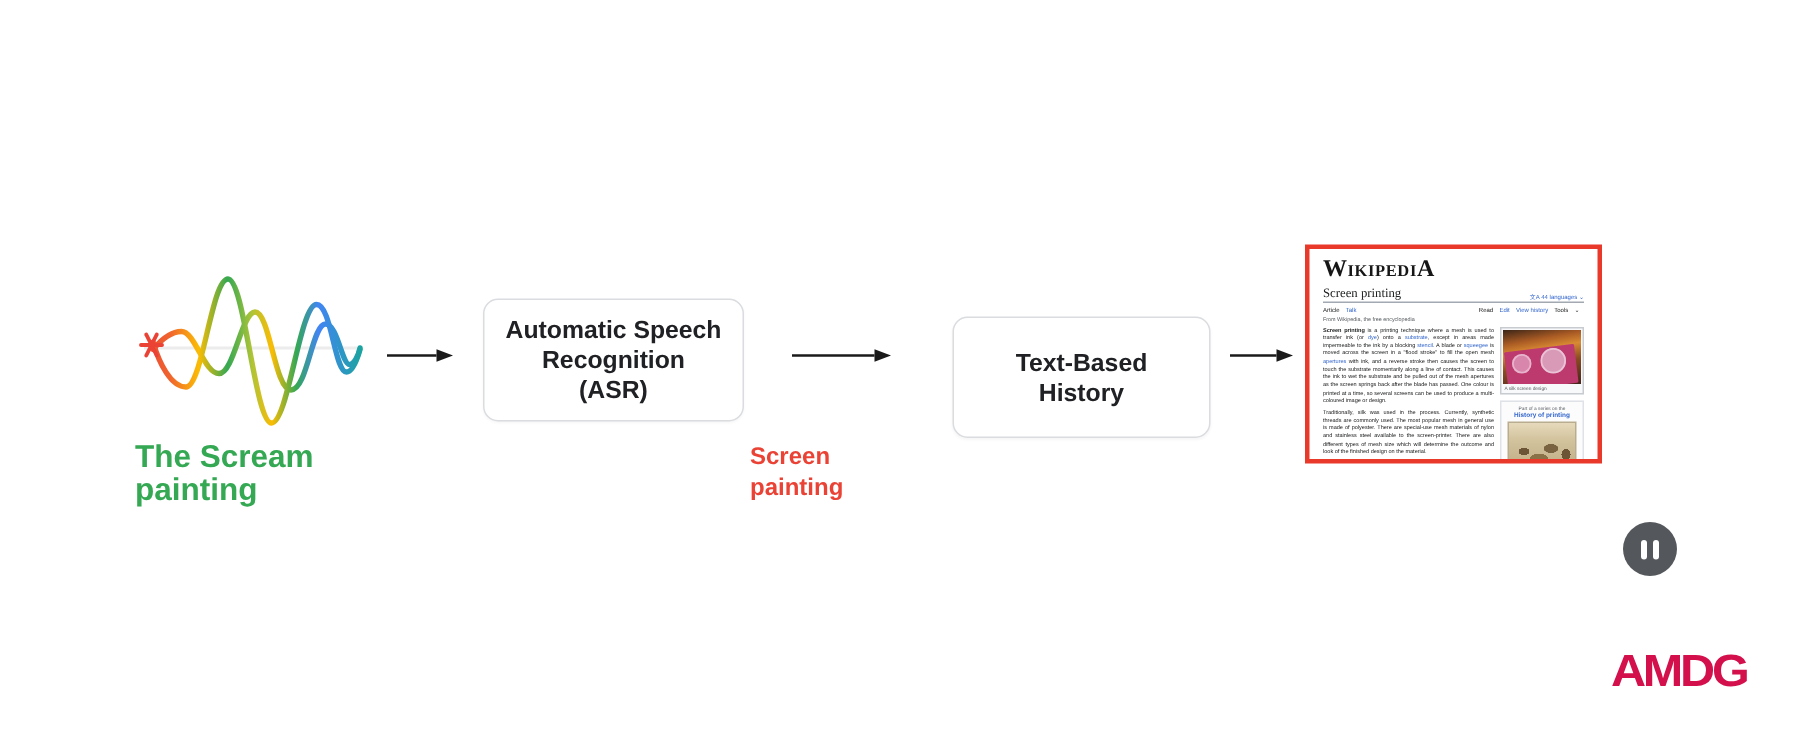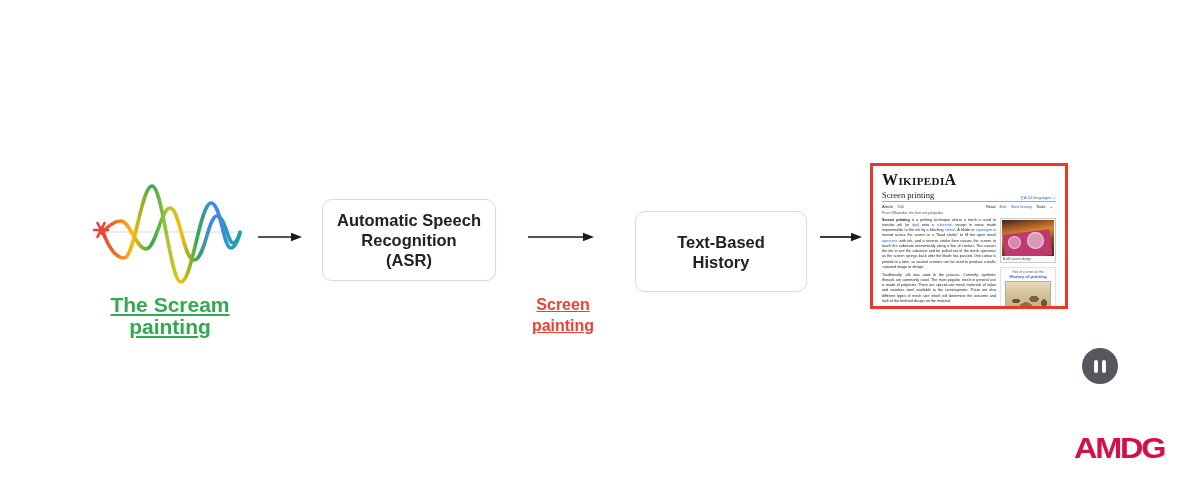--- a/index.html
+++ b/index.html
@@ -1,20 +1,20 @@
 <!DOCTYPE html>
 <html style="--label-green: #34A853; --label-red: #EA4335; --highlight-red: #E8392B; --logo-crimson: #D30F4C; --arrow-black: #1A1A1A; --box-border: #DADCE0; --box-text: #202124; --wiki-link-blue: #3366CC; --pause-gray: #54575B; --wave-red: #EA4335; --wave-orange: #F0642E; --wave-yellow: #FBBC04; --wave-yellowgreen: #AEC437; --wave-green: #34A853; --wave-blue: #4285F4; --wave-teal: #1AA59C; --baseline-gray: #ECECEC;"><head>
 <meta charset="utf-8">
 <style>
   html,body{margin:0;padding:0;background:#fff;}
   .stage{position:relative;width:1200px;height:490px;background:#fff;overflow:hidden;
          font-family:"Liberation Sans",sans-serif;}
 
   
-  .flow-label{position:absolute;text-align:center;font-weight:700;white-space:pre-line;text-decoration:underline;}
+  .flow-label{position:absolute;font-weight:700;white-space:pre-line;}
   .label-green{left:90px;top:294px;width:160px;font-size:21px;line-height:22px;color:var(--label-green);}
   .label-red{left:500px;top:294px;width:126px;font-size:16px;line-height:21px;color:var(--label-red);}
 
   
   .flowbox{position:absolute;background:#fff;border:1px solid var(--box-border);border-radius:10px;
            display:flex;flex-direction:column;justify-content:center;align-items:center;
            color:var(--box-text);font-size:16.5px;font-weight:600;line-height:20px;text-align:center;
            box-shadow:0 1px 2px rgba(0,0,0,0.04);}
   .box-asr{left:322px;top:199px;width:172px;height:80px;}
   .box-search{left:635px;top:211px;width:170px;height:79px;}

